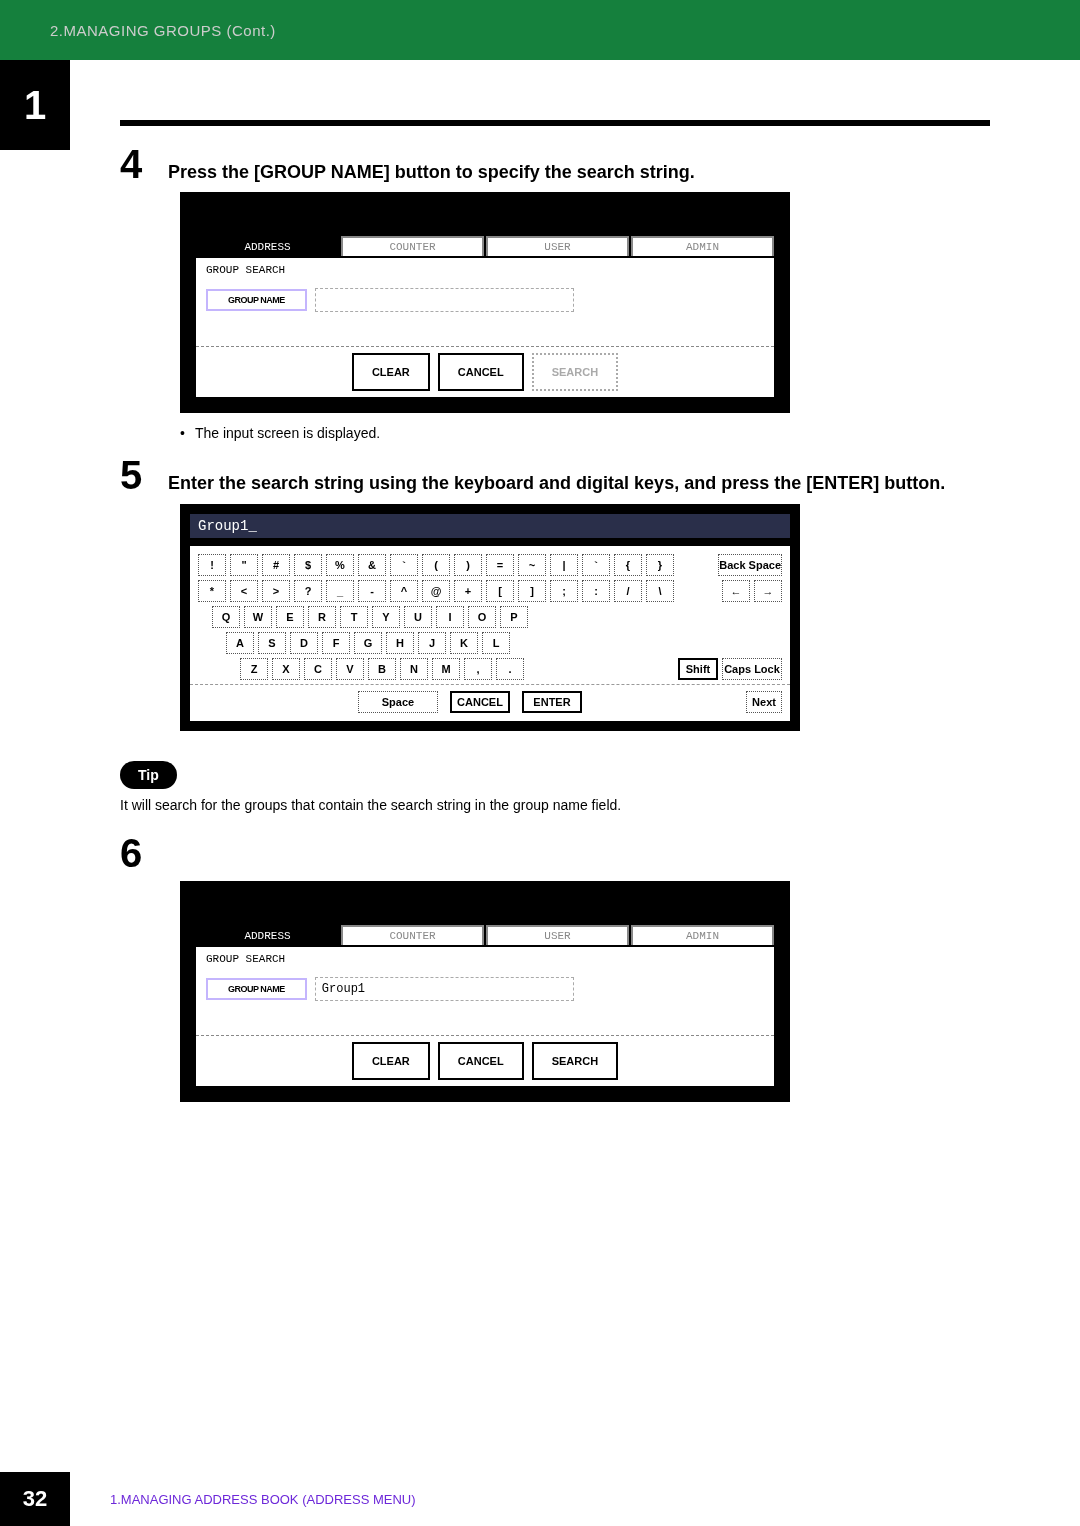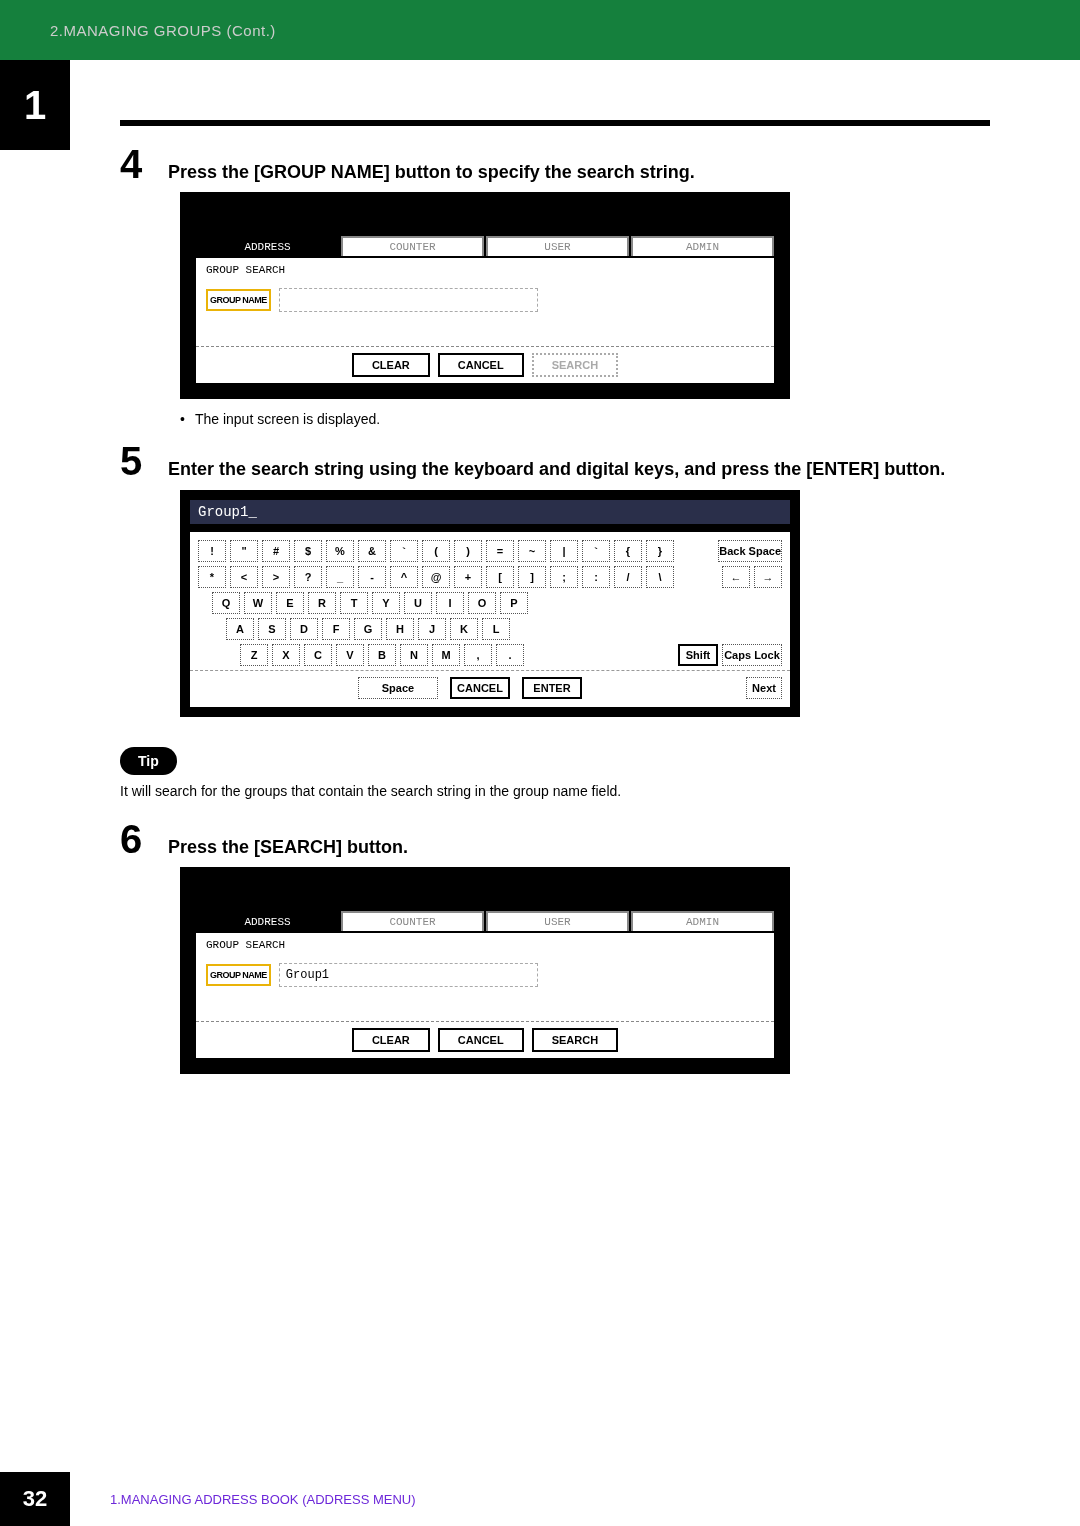--- a/index.html
+++ b/index.html
@@ -20,24 +20,24 @@
     .footer-text { display: flex; align-items: center; padding-left: 40px; font-size: 13px; color: #6d28d9; }
     
     .panel { background: #000; padding: 16px; width: 610px; }
     .panel-dark-top { height: 28px; }
     .tabs { display: flex; gap: 2px; margin-bottom: 2px; }
     .tab { flex: 1; text-align: center; font-size: 11px; font-family: "Courier New", monospace; padding: 3px 0; color: #888; background: #fff; border: 2px solid #888; border-bottom: none; position: relative; }
     .tab.active { background: #000; color: #fff; border-color: #000; }
     .panel-body { background: #fff; padding: 6px 10px; }
     .panel-title { font-size: 11px; font-family: "Courier New", monospace; margin-bottom: 12px; }
     .field-row { display: flex; align-items: center; gap: 8px; margin-bottom: 28px; }
-    .small-btn { border: 2px solid #eab308; font-size: 9px; font-weight: bold; padding: 4px 2px; letter-spacing: -0.5px; }
+    .small-btn { border: 2px solid #c4b5fd; font-size: 9px; font-weight: bold; padding: 4px 20px; letter-spacing: -0.5px; }
     .field-box { border: 1px dashed #aaa; height: 24px; width: 259px; padding-left: 6px; font-size: 12px; font-family: "Courier New", monospace; display: flex; align-items: center; }
     .panel-actions { background: #fff; display: flex; justify-content: center; gap: 8px; padding: 6px 0; border-top: 1px dashed #888; }
-    .act-btn { border: 2px solid #000; padding: 4px 18px; font-size: 11px; font-weight: bold; font-family: Arial; text-align: right; }
+    .act-btn { border: 2px solid #000; padding: 11px 18px; font-size: 11px; font-weight: bold; font-family: Arial; text-align: right; }
     .act-btn.disabled { color: #aaa; border-color: #aaa; border-style: dotted; }
     
     .kbd-panel { background: #000; padding: 10px; width: 620px; }
     .kbd-input { background: #2a2f4a; color: #fff; padding: 4px 8px; font-size: 14px; font-family: "Courier New", monospace; margin-bottom: 8px; }
     .kbd-body { background: #fff; padding: 8px; }
     .kbd-row { display: flex; gap: 4px; margin-bottom: 4px; justify-content: flex-start; }
     .key { border: 1px dotted #555; min-width: 28px; height: 22px; display: flex; align-items: center; justify-content: center; font-size: 11px; font-weight: bold; font-family: Arial; }
     .key.wide { min-width: 60px; }
     .key.wider { min-width: 80px; }
     .key.solid { border: 2px solid #000; }
@@ -199,21 +199,20 @@
       </div>
     </div>
   </div>
 
   <div class="tip-badge">Tip</div>
   <div class="tip-text">It will search for the groups that contain the search string in the group name field.</div>
 
   
   <div class="step">
     <div class="step-num">6</div>
-    <div class="step-text">Press the [SEARCH] button.</div>
   </div>
   <div class="fig">
     <div class="panel">
       <div class="panel-dark-top"></div>
       <div class="tabs">
         <div class="tab active"><span>ADDRESS</span></div>
         <div class="tab"><span>COUNTER</span></div>
         <div class="tab"><span>USER</span></div>
         <div class="tab"><span>ADMIN</span></div>
       </div>

